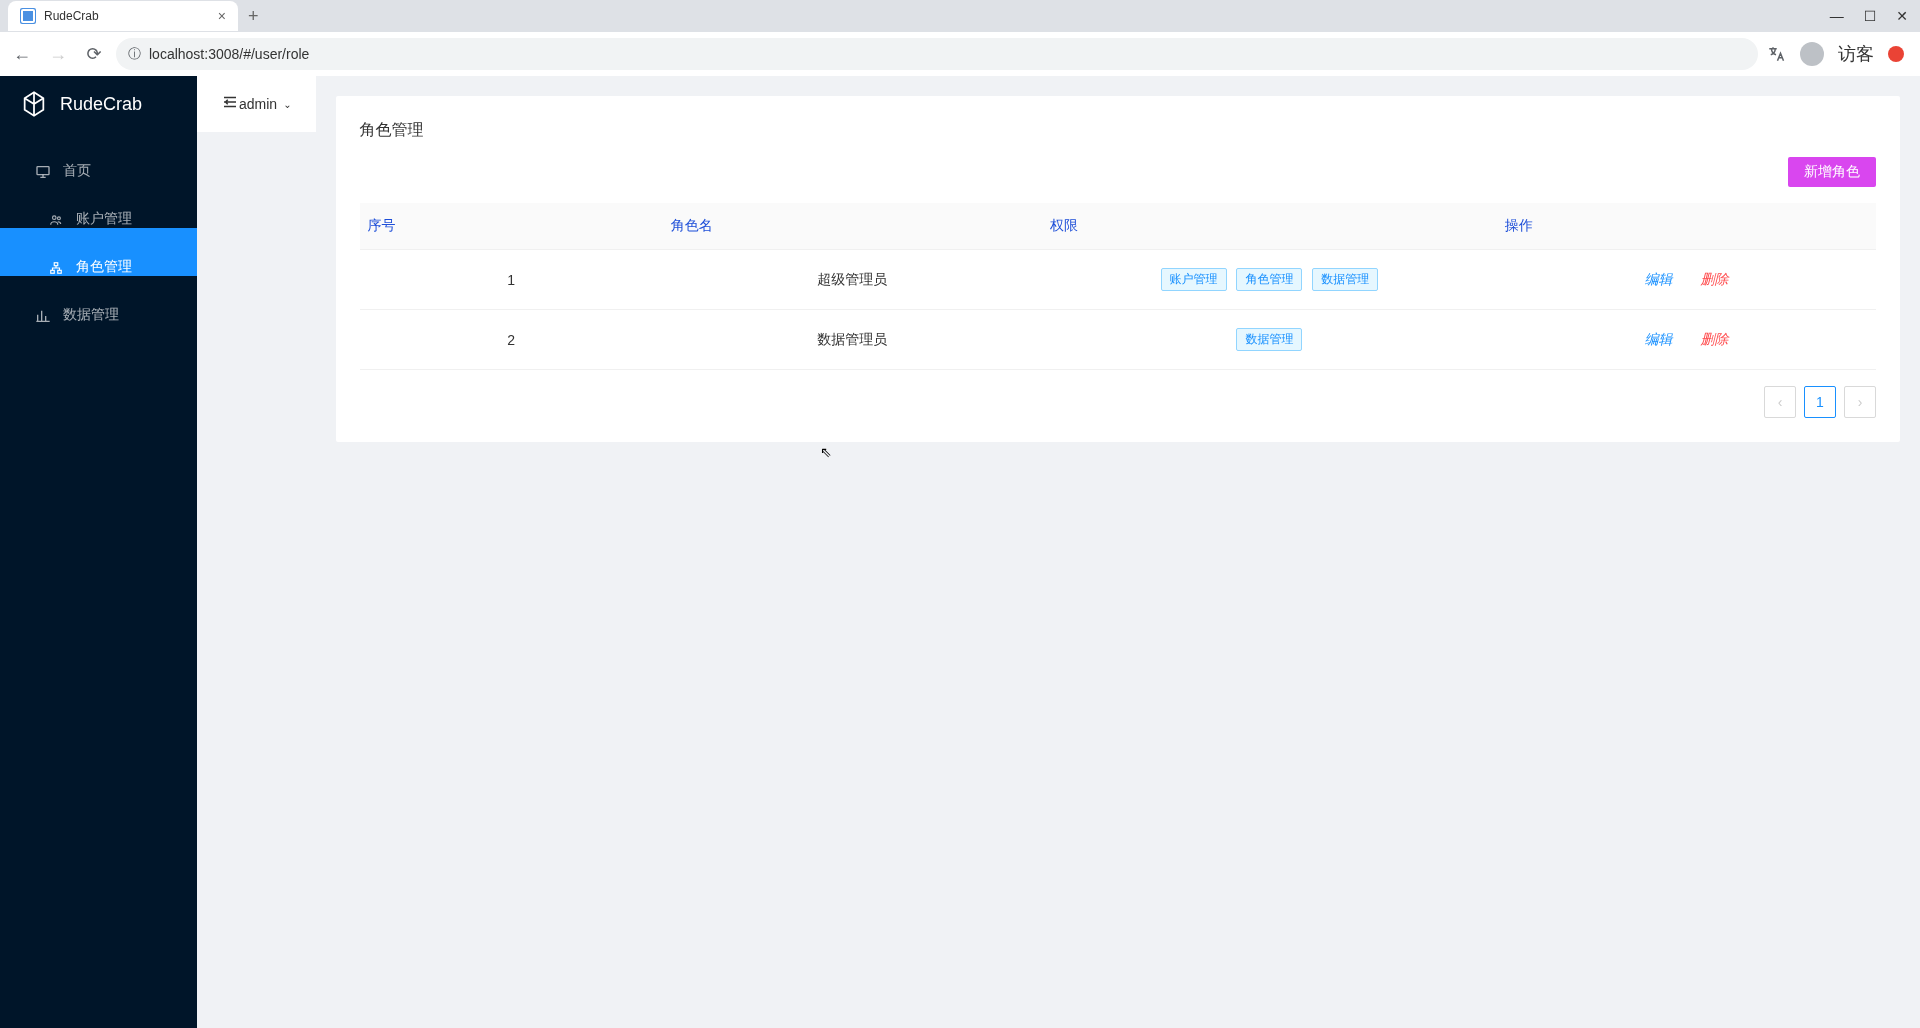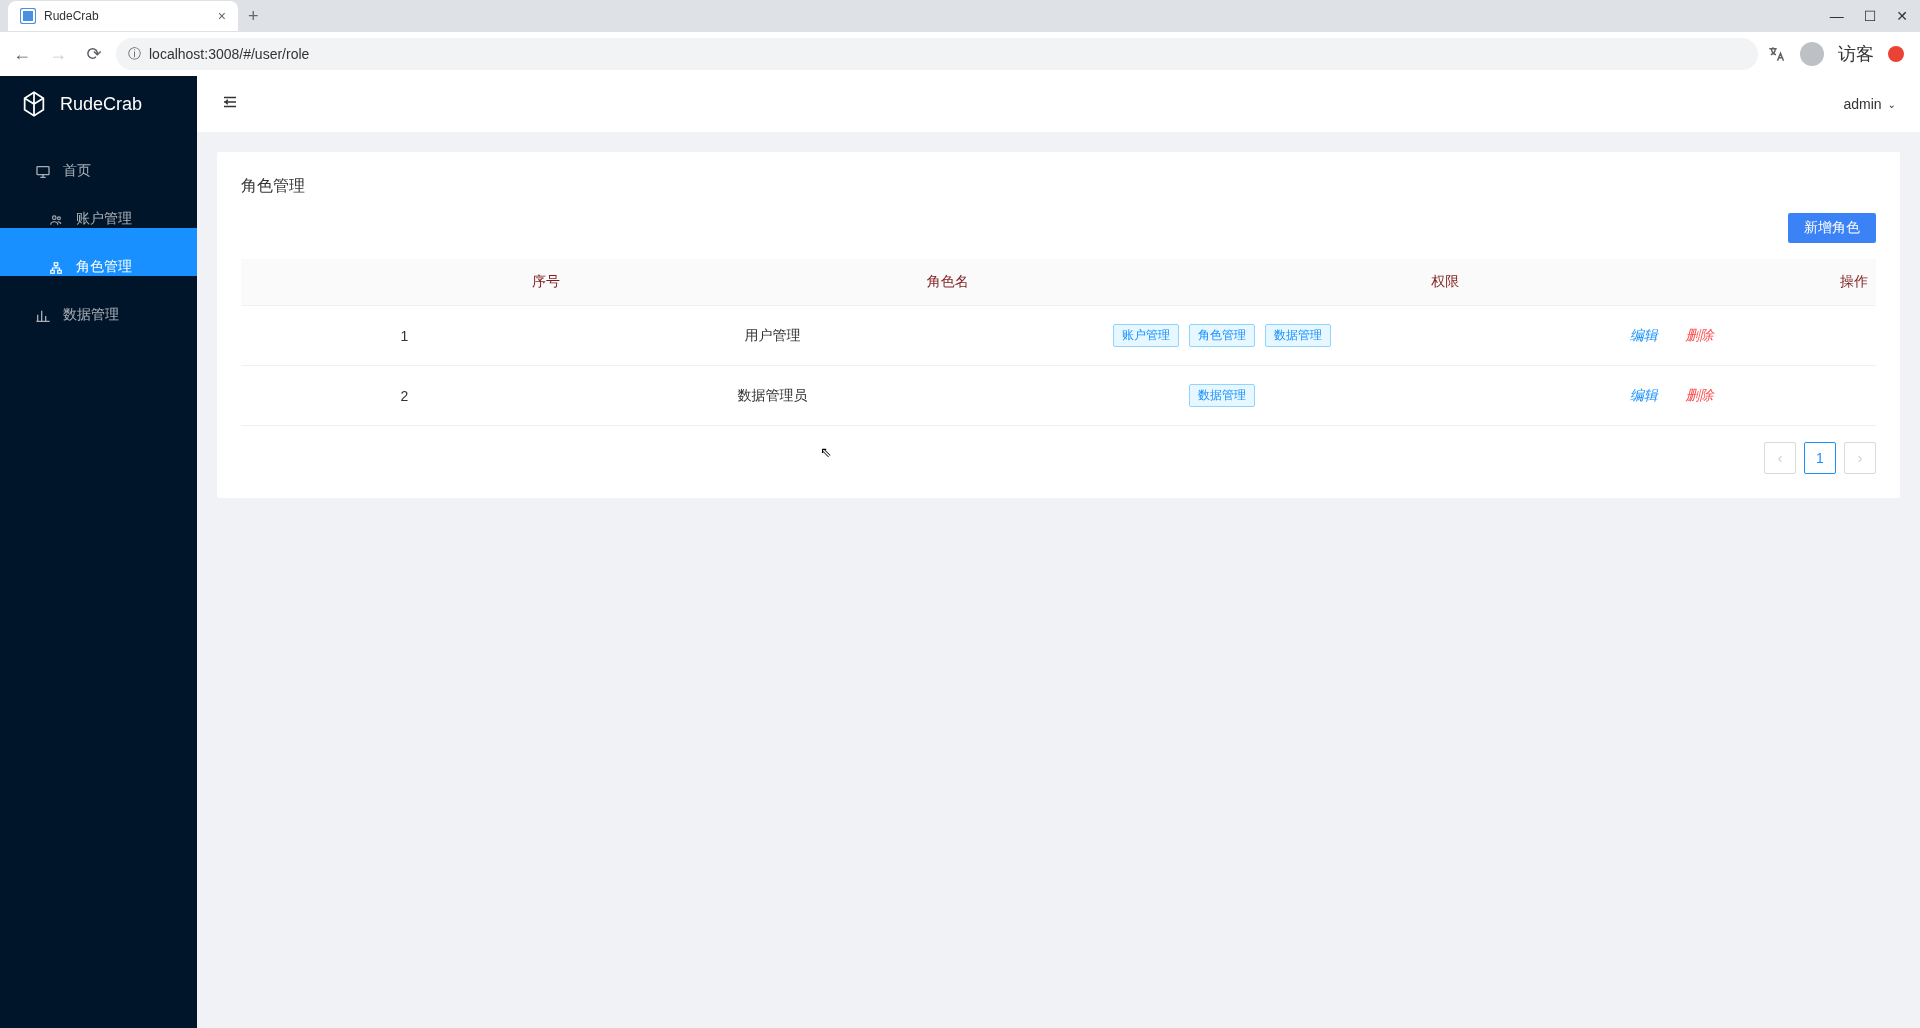--- a/index.html
+++ b/index.html
@@ -34,33 +34,33 @@
     .logo-area { display: flex; align-items: center; gap: 12px; padding: 14px 20px; color: #fff; }
     .logo-icon { width: 28px; height: 28px; }
     .logo-text { font-size: 18px; font-weight: 500; }
     .menu { list-style: none; }
     .menu-item { display: flex; align-items: flex-end; padding: 0 35px; height: 48px; gap: 12px; cursor: pointer; font-size: 14px; }
     .menu-item.active { background: #1890ff; color: #fff; }
     .menu-item .m-icon { width: 16px; height: 16px; display: flex; align-items: center; justify-content: center; }
     .submenu .menu-item { padding-left: 48px; }
     .chevron { margin-left: auto; font-size: 11px; }
     
-    .main { flex: 1; display: flex; flex-direction: column; }
+    .main { flex: 1; display: flex; flex-direction: row; }
     .header { height: 56px; background: #fff; display: flex; align-items: center; padding: 0 24px; justify-content: space-between; }
     .collapse-btn { font-size: 18px; cursor: pointer; color: #333; }
     .user-area { display: flex; align-items: center; gap: 6px; cursor: pointer; color: #333; font-size: 14px; }
     
     .content { padding: 20px; flex: 1; }
     .card { background: #fff; padding: 24px; border-radius: 2px; }
     .page-title { font-size: 16px; color: #333; margin-bottom: 16px; }
     .toolbar { display: flex; justify-content: flex-end; margin-bottom: 16px; }
-    .btn-primary { background: #3b82f6; color: #fff; border: none; padding: 6px 16px; font-size: 14px; border-radius: 2px; cursor: pointer; }
+    .btn-primary { background: #d946ef; color: #fff; border: none; padding: 6px 16px; font-size: 14px; border-radius: 2px; cursor: pointer; }
     
     table { width: 100%; border-collapse: collapse; }
-    th { background: #fafafa; padding: 14px 8px; text-align: right; font-weight: 500; font-size: 14px; color: #7f1d1d; border-bottom: 1px solid #f0f0f0; }
+    th { background: #fafafa; padding: 14px 8px; text-align: left; font-weight: 500; font-size: 14px; color: #1d4ed8; border-bottom: 1px solid #f0f0f0; }
     td { padding: 16px 8px; text-align: center; font-size: 14px; color: #333; border-bottom: 1px solid #f0f0f0; }
     .col-seq { width: 20%; }
     .col-name { width: 25%; }
     .col-perm { width: 30%; }
     .col-act { width: 25%; }
     .tag { display: inline-block; padding: 2px 8px; margin: 2px 3px; font-size: 12px; color: #1890ff; background: #e6f7ff; border: 1px solid #91d5ff; border-radius: 2px; }
     .link-btn { color: #1890ff; cursor: pointer; margin: 0 12px; font-size: 14px; font-style: italic; }
     .link-btn.danger { color: #ff4d4f; }
     
     .pagination { display: flex; justify-content: flex-end; gap: 8px; margin-top: 16px; }
@@ -187,21 +187,21 @@
             <tr>
               <th class="col-seq">序号</th>
               <th class="col-name">角色名</th>
               <th class="col-perm">权限</th>
               <th class="col-act">操作</th>
             </tr>
           </thead>
           <tbody>
             <tr>
               <td>1</td>
-              <td>用户管理</td>
+              <td>超级管理员</td>
               <td>
                 <span class="tag">账户管理</span>
                 <span class="tag">角色管理</span>
                 <span class="tag">数据管理</span>
               </td>
               <td>
                 <span class="link-btn">编辑</span>
                 <span class="link-btn danger">删除</span>
               </td>
             </tr>

